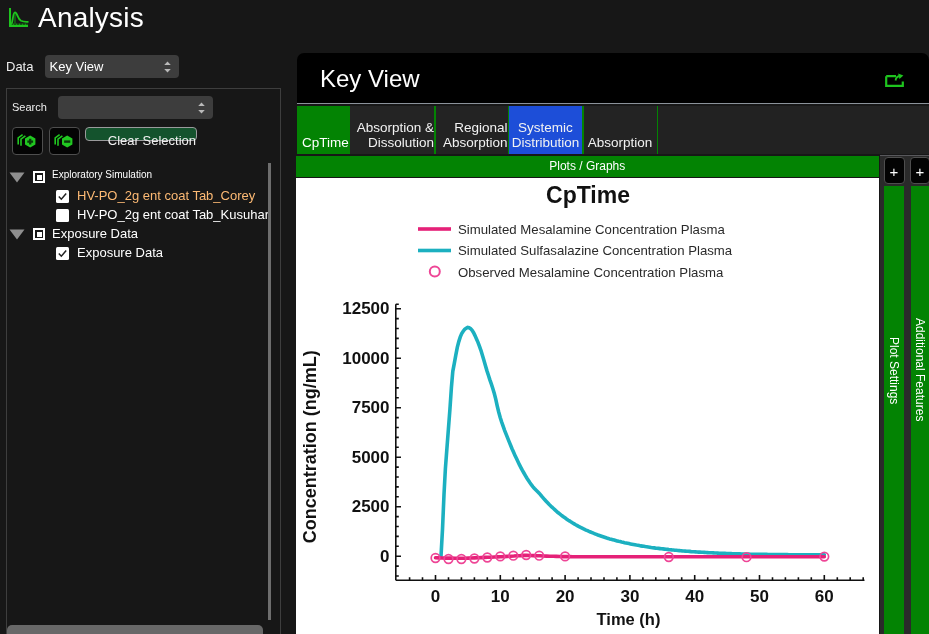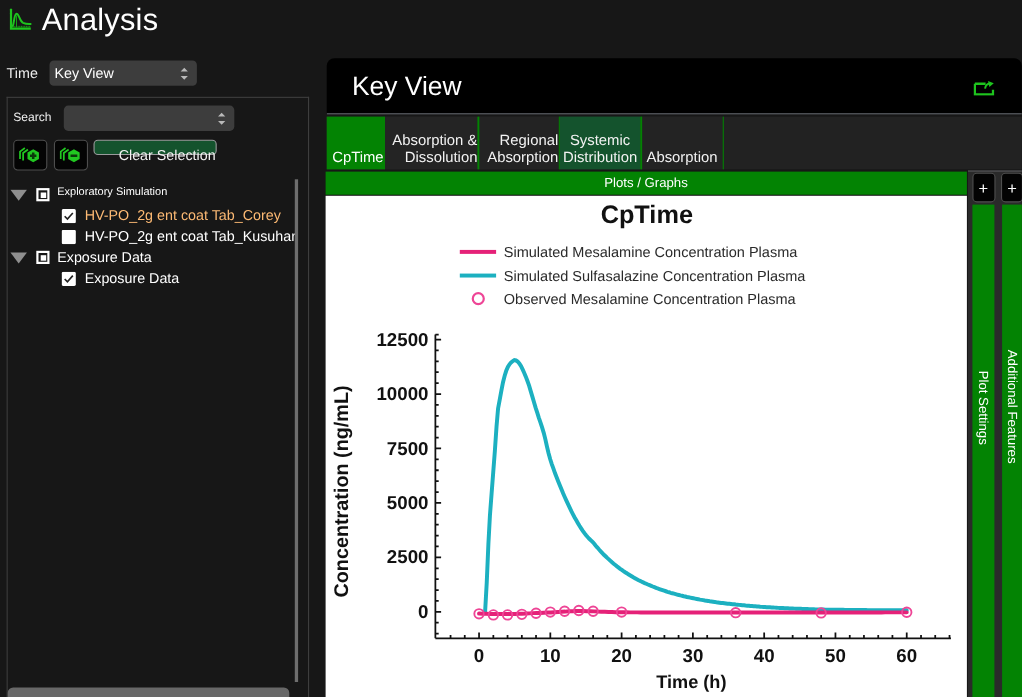--- a/index.html
+++ b/index.html
@@ -11,21 +11,21 @@
 <body>
 
 <svg class="abs" style="left:7px;top:6px" width="23" height="23" viewBox="0 0 23 23">
   <path d="M3,2 V20 H21" stroke="#1ec41e" stroke-width="2" fill="none"></path>
   <path d="M2,3 H4 M2,6 H4" stroke="#1ec41e" stroke-width="1" fill="none"></path>
   <path d="M4,18.5 C6,17.5 5.5,6.5 8,6.5 C10.5,6.5 10.5,13 14,14.8 C17,16.2 19.5,15.8 21.5,15.8" stroke="#1ec41e" stroke-width="1.8" fill="none"></path>
   <path d="M8,8 V19 M5,19 v-1.5 M6.5,19 v-1.5 M9.5,19 v-1.5 M11,19 v-1.5 M12.5,19 v-1.5 M14,19 v-1.5 M15.5,19 v-1.5 M17,19 v-1.5 M18.5,19 v-1.5 M20,19 v-1.5" stroke="#14a014" stroke-width="0.9" fill="none"></path>
 </svg>
 <div class="abs" style="left:38px;top:2px;font-size:28px;font-weight:normal;color:#fff;letter-spacing:0.2px">Analysis</div>
 
-<div class="abs" style="left:6px;top:59px;font-size:13px;color:#eee">Time</div>
+<div class="abs" style="left:6px;top:59px;font-size:13px;color:#eee">Data</div>
 <div class="abs dd" style="left:45px;top:55px;width:134px;height:23px;line-height:23px;padding-left:4.5px">Key View
   <span class="spin">
       <svg width="9" height="14" viewBox="0 0 9 14">
         <path d="M1.2,5 L4.5,1.5 L7.8,5 Z M1.2,9 L4.5,12.5 L7.8,9 Z" fill="#b9b9b9"></path>
       </svg>
     </span>
 </div>
 
 <div class="abs" style="left:6px;top:88px;width:275px;height:546px;border:1px solid #3e3e3e;border-bottom:none"></div>
 
@@ -103,21 +103,21 @@
     <span style="position:absolute;left:5px;bottom:4px">CpTime</span>
   </div>
 <div class="abs" style="left:350px;top:106px;width:84px;height:48px;background:#242424;color:#f2f2f2;font-size:13.5px;text-align:right">
     <span style="position:absolute;bottom:4px;left:0;right:0">Absorption &amp;<br>Dissolution</span>
   </div>
 <div class="abs" style="left:434px;top:106px;width:1.5px;height:48px;background:#038303"></div>
 <div class="abs" style="left:435.5px;top:106px;width:72px;height:48px;background:#232323;color:#f2f2f2;font-size:13.5px;text-align:right">
     <span style="position:absolute;bottom:4px;left:0;right:0">Regional<br>Absorption</span>
   </div>
 <div class="abs" style="left:507.5px;top:106px;width:1.5px;height:48px;background:#038303"></div>
-<div class="abs" style="left:509px;top:106px;width:73px;height:48px;background:#14532d;color:#f2f2f2;font-size:13.5px;text-align:center">
+<div class="abs" style="left:509px;top:106px;width:73px;height:48px;background:#1d4ed8;color:#f2f2f2;font-size:13.5px;text-align:center">
     <span style="position:absolute;bottom:4px;left:0;right:0">Systemic<br>Distribution</span>
   </div>
 <div class="abs" style="left:582px;top:106px;width:1.5px;height:48px;background:#038303"></div>
 <div class="abs" style="left:583.5px;top:106px;width:73px;height:48px;background:#232323;color:#f2f2f2;font-size:13.5px;text-align:center">
     <span style="position:absolute;bottom:4px;left:0;right:0">Absorption</span>
   </div>
 <div class="abs" style="left:656.5px;top:106px;width:1.5px;height:48px;background:#038303"></div>
 
 <div class="abs" style="left:296px;top:156px;width:582.5px;height:21px;background:#038303;color:#fff;font-size:12px;text-align:center;line-height:21px">Plots / Graphs</div>
 

